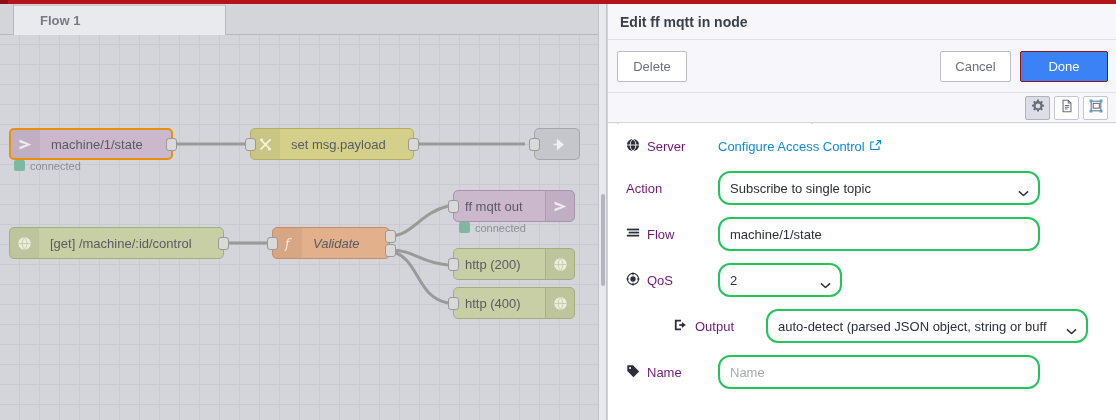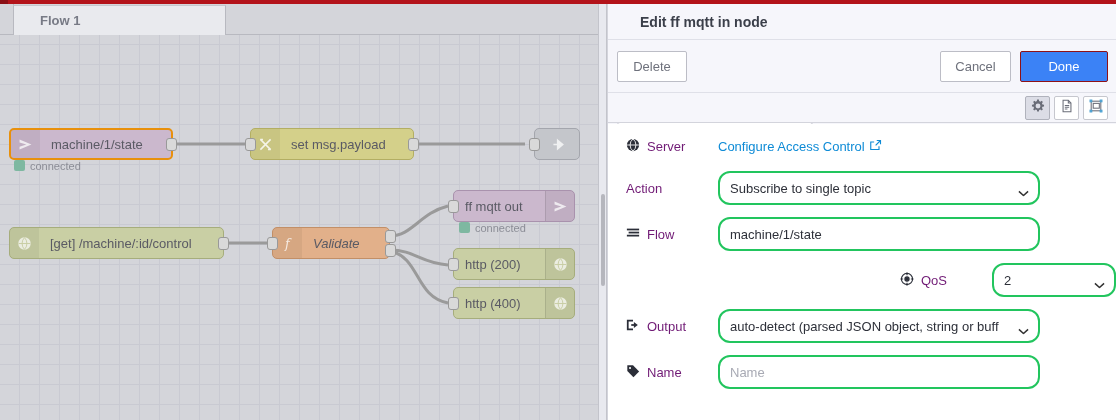--- a/index.html
+++ b/index.html
@@ -109,21 +109,21 @@
   }
 
   
   .panel {
     position: absolute; top: 4px; left: 607px; width: 509px; height: 416px;
     background: #f6f6fb;
     border-left: 1px solid #d3d4dc;
   }
   .panel-title {
     position: absolute; top: 0; left: 0; width: 508px; height: 36px;
-    display: flex; align-items: center; padding-left: 32px;
+    display: flex; align-items: center; padding-left: 12px;
     font-size: 14px; font-weight: bold; color: #3b3f4a;
     border-bottom: 1px solid #dfe0e8;
   }
   .panel-buttons {
     position: absolute; top: 36px; left: 0; width: 508px; height: 53px;
     border-bottom: 1px solid #dfe0e8;
   }
   .btn {
     position: absolute; height: 31px; border: 1px solid #bcbdc6;
     background: #fff; border-radius: 2px;
@@ -420,42 +420,42 @@
                 <rect x="1" y="10" width="14" height="2"></rect>
               </svg>
           </span>
           <span>Flow</span>
         </div>
         <div class="field" style="width:322px;">
           <span>machine/1/state</span>
         </div>
       </div>
 
-      <div class="row" style="top:142px;justify-content:flex-end;">
+      <div class="row" style="top:142px;">
         <div class="flabel">
           <span>
             <svg viewBox="0 0 16 16" fill="none" stroke="#2b2e38" stroke-width="1.3">
                 <circle cx="8" cy="8" r="6.4"></circle>
                 <circle cx="8" cy="8" r="2.4" fill="#2b2e38"></circle>
                 <path d="M8,0.6 v3 M8,12.4 v3 M0.6,8 h3 M12.4,8 h3"></path>
               </svg>
           </span>
           <span>QoS</span>
         </div>
         <div class="field select" style="width:124px;">
           <span class="txt">2</span>
           <span class="chev">
             <svg viewBox="0 0 12 8" fill="none" stroke="#333" stroke-width="1.6">
                 <path d="M1,2 L6,6.5 L11,2"></path>
               </svg>
           </span>
         </div>
       </div>
 
-      <div class="row" style="top:188px;">
+      <div class="row" style="top:188px;padding-left:48px;">
         <div class="flabel">
           <span>
             <svg viewBox="0 0 16 16" fill="#2b2e38">
                 <path d="M1,2 h7 v2 h-5 v8 h5 v2 h-7 Z"></path>
                 <path d="M9,4.5 L13.5,8 L9,11.5 Z"></path>
                 <rect x="6" y="7" width="5" height="2"></rect>
               </svg>
           </span>
           <span>Output</span>
         </div>

